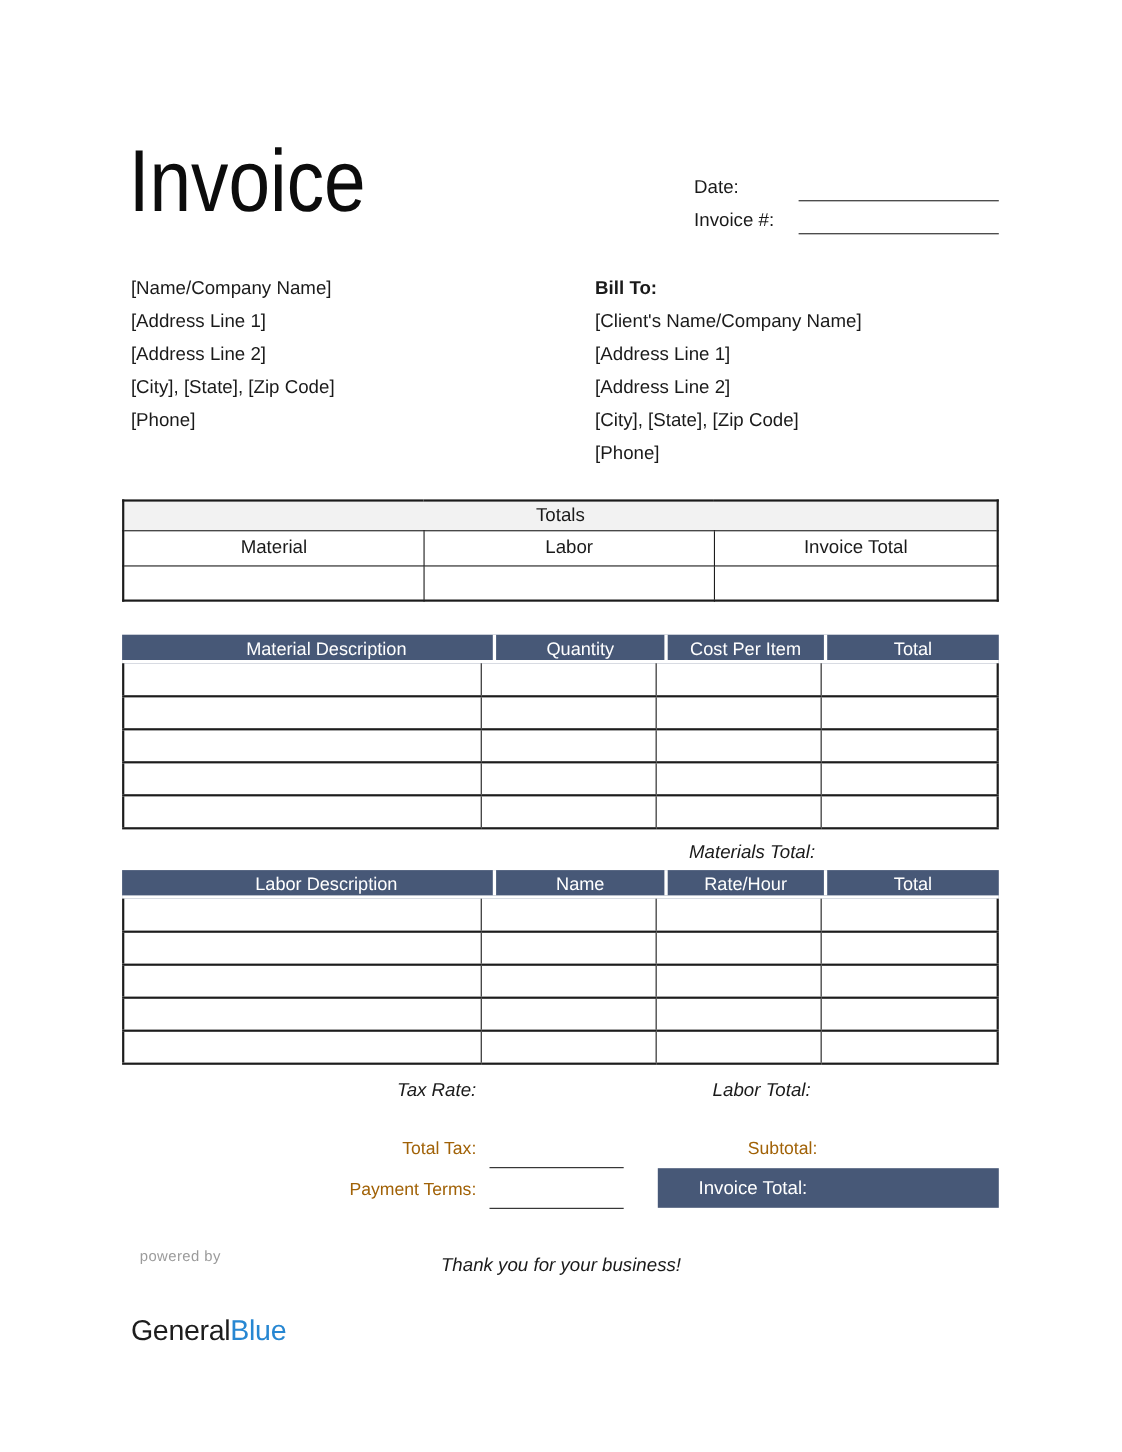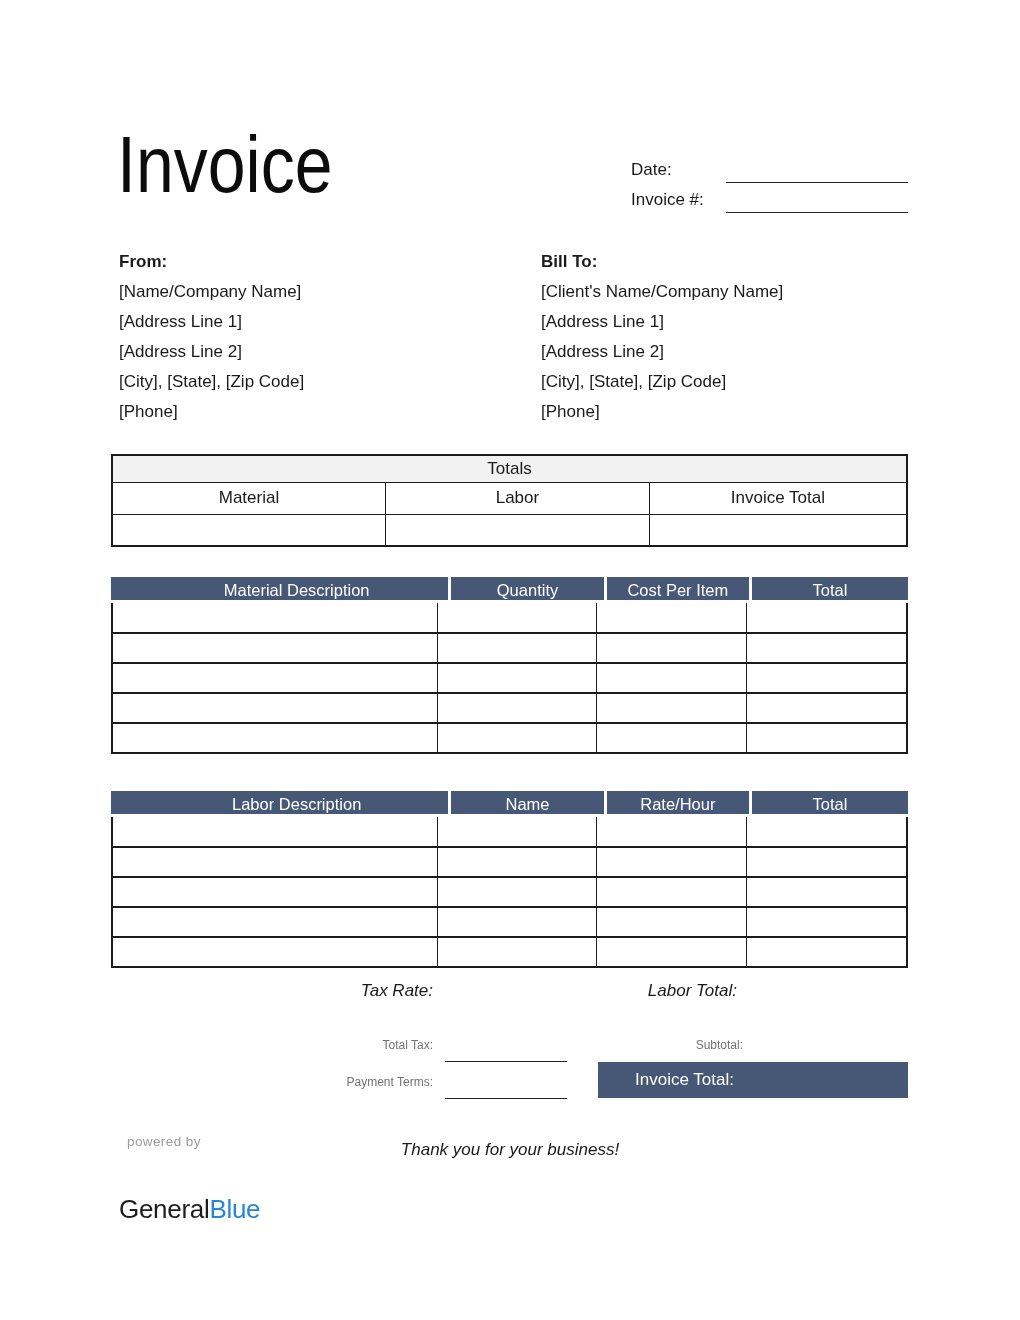--- a/index.html
+++ b/index.html
@@ -55,22 +55,22 @@
   table.ibody tr:first-child td { border-top:none; }
 
   
   .it-label { position:absolute; font-style:italic; font-size:17px; line-height:20px;
               text-align:right; color:#1a1a1a; white-space:nowrap; }
   .materials-total { left:111px; top:765px; width:630px; }
   .tax-rate  { left:111px; top:981px; width:322px; }
   .labor-total { left:429px; top:981px; width:308px; }
 
   
-  .sum-label { position:absolute; font-size:12px; line-height:20px; text-align:right;
-               color:#737373; white-space:nowrap; }
+  .sum-label { position:absolute; font-size:16px; line-height:20px; text-align:right;
+               color:#a16207; white-space:nowrap; }
   .total-tax-label { left:111px; top:1035px; width:322px; }
   .subtotal-label  { left:541px; top:1035px; width:202px; }
   .payment-terms-label { left:111px; top:1072px; width:322px; }
   .sum-line { position:absolute; height:0; border-bottom:1.5px solid #222; left:445px; width:122px; }
   .total-tax-line { top:1061px; }
   .payment-terms-line { top:1098px; }
   .invoice-total-bar { position:absolute; left:598px; top:1062px; width:310px; height:36px;
                        background:#475877; color:#ffffff; font-size:17px; line-height:36px;
                        padding-left:37px; }
 
@@ -89,21 +89,20 @@
 <div class="page">
 
   <div class="title">Invoice</div>
 
   <div class="hf-label date-label">Date:</div>
   <div class="hf-line date-line"></div>
   <div class="hf-label invno-label">Invoice #:</div>
   <div class="hf-line invno-line"></div>
 
   <div class="addr addr-from">
-    <div class="heading">From:</div>
     <div>[Name/Company Name]</div>
     <div>[Address Line 1]</div>
     <div>[Address Line 2]</div>
     <div>[City], [State], [Zip Code]</div>
     <div>[Phone]</div>
   </div>
   <div class="addr addr-bill">
     <div class="heading">Bill To:</div>
     <div>[Client's Name/Company Name]</div>
     <div>[Address Line 1]</div>
@@ -179,20 +178,21 @@
           <tr>
             <td></td>
             <td></td>
             <td></td>
             <td></td>
           </tr>
         </tbody>
     </table>
   </div>
 
+  <div class="it-label materials-total">Materials Total:</div>
 
   <div class="itable labor">
     <div class="ith">
       <div class="c c1">Labor Description</div>
       <div class="c c2">Name</div>
       <div class="c c3">Rate/Hour</div>
       <div class="c c4">Total</div>
     </div>
     <table class="ibody">
       <colgroup>

